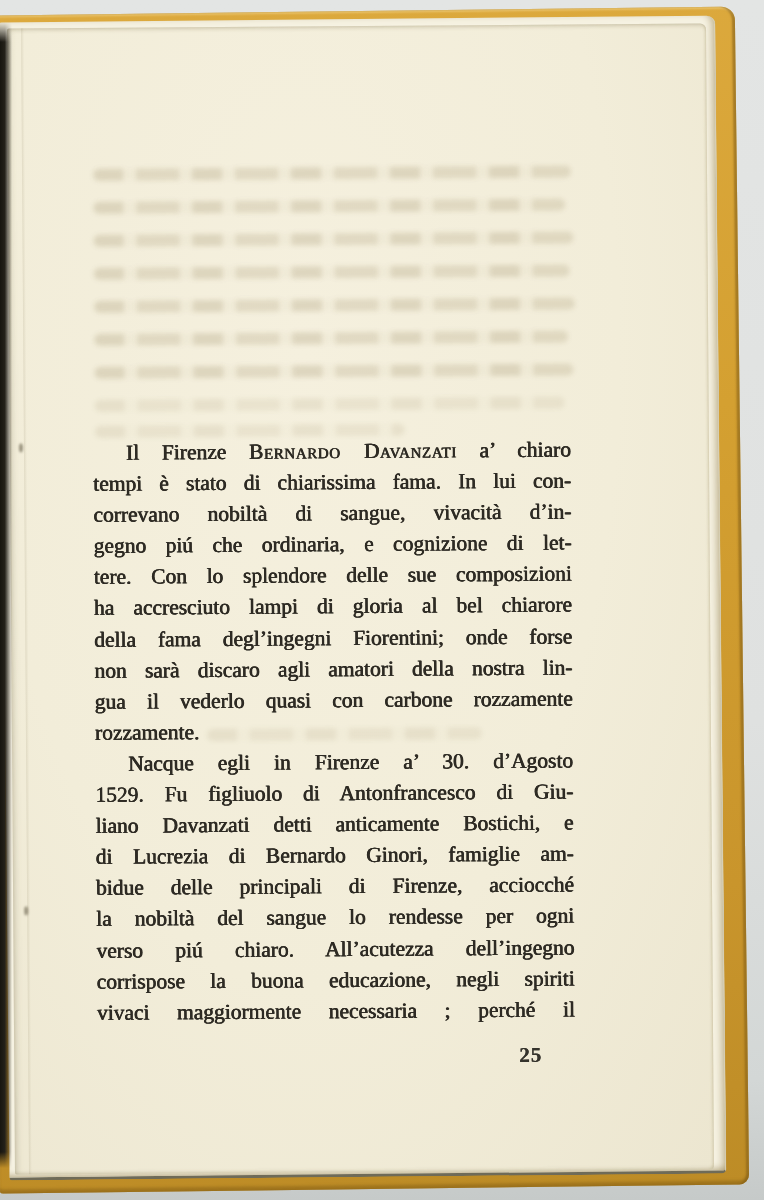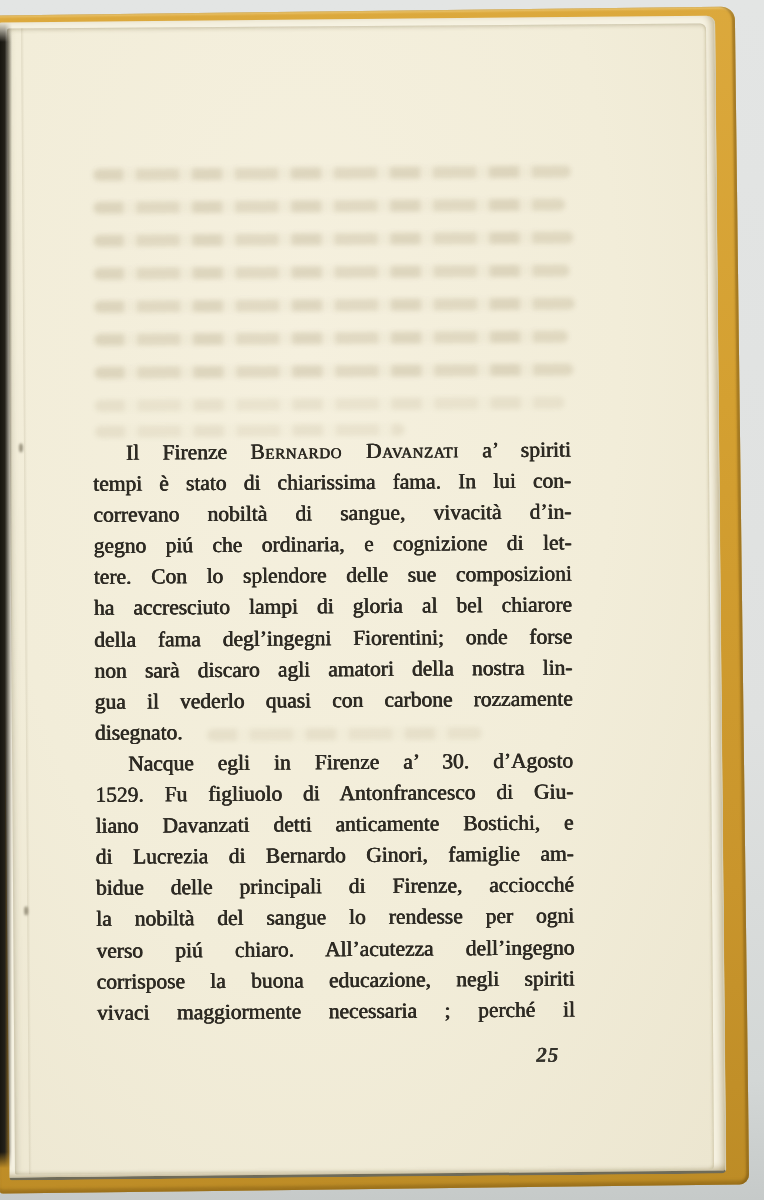--- a/index.html
+++ b/index.html
@@ -98,23 +98,22 @@
     line-height: 31.1px;
     text-align: justify;
     white-space: normal;
   }
   .line.jl { text-align-last: justify; }
   .line.indent { padding-left: 33px; }
   .sc { font-variant: small-caps; letter-spacing: 0.6px; }
 
   .page-number {
     position: absolute;
-    left: 522px; top: 1018px;
+    left: 505px; top: 1018px;
     font-size: 21px;
-    font-style: italic;
     font-weight: bold;
     letter-spacing: 1px;
     color: #35332c;
     text-shadow: 0.3px 0 0 currentColor;
   }
 
   
   .speck {
     position: absolute;
     width: 4px; height: 9px;
@@ -140,30 +139,30 @@
     <div class="ghost" style="left:85px; top:273px; width:481px;"></div>
     <div class="ghost" style="left:85px; top:306px; width:474px;"></div>
     <div class="ghost" style="left:85px; top:339px; width:479px;"></div>
     <div class="ghost faint" style="left:85px; top:372px; width:470px;"></div>
     <div class="ghost faint" style="left:85px; top:398px; width:310px;"></div>
     <div class="ghost faint" style="left:195px; top:702px; width:275px;"></div>
   </div>
 
   <div class="text-block">
       <div>
-        <div class="line jl indent"><span>Il Firenze </span><span class="sc">Bernardo Davanzati</span><span> a’ spiriti</span></div>
+        <div class="line jl indent"><span>Il Firenze </span><span class="sc">Bernardo Davanzati</span><span> a’ chiaro</span></div>
         <div class="line jl"><span>tempi è stato di chiarissima fama. In lui con-</span></div>
         <div class="line jl"><span>correvano nobiltà di sangue, vivacità d’in-</span></div>
         <div class="line jl"><span>gegno piú che ordinaria, e cognizione di let-</span></div>
         <div class="line jl"><span>tere. Con lo splendore delle sue composizioni</span></div>
         <div class="line jl"><span>ha accresciuto lampi di gloria al bel chiarore</span></div>
         <div class="line jl"><span>della fama degl’ingegni Fiorentini; onde forse</span></div>
         <div class="line jl"><span>non sarà discaro agli amatori della nostra lin-</span></div>
         <div class="line jl"><span>gua il vederlo quasi con carbone rozzamente</span></div>
-        <div class="line"><span>disegnato.</span></div>
+        <div class="line"><span>rozzamente.</span></div>
       </div>
       <div>
         <div class="line jl indent"><span>Nacque egli in Firenze a’ 30. d’Agosto</span></div>
         <div class="line jl"><span>1529. Fu figliuolo di Antonfrancesco di Giu-</span></div>
         <div class="line jl"><span>liano Davanzati detti anticamente Bostichi, e</span></div>
         <div class="line jl"><span>di Lucrezia di Bernardo Ginori, famiglie am-</span></div>
         <div class="line jl"><span>bidue delle principali di Firenze, acciocché</span></div>
         <div class="line jl"><span>la nobiltà del sangue lo rendesse per ogni</span></div>
         <div class="line jl"><span>verso piú chiaro. All’acutezza dell’ingegno</span></div>
         <div class="line jl"><span>corrispose la buona educazione, negli spiriti</span></div>

